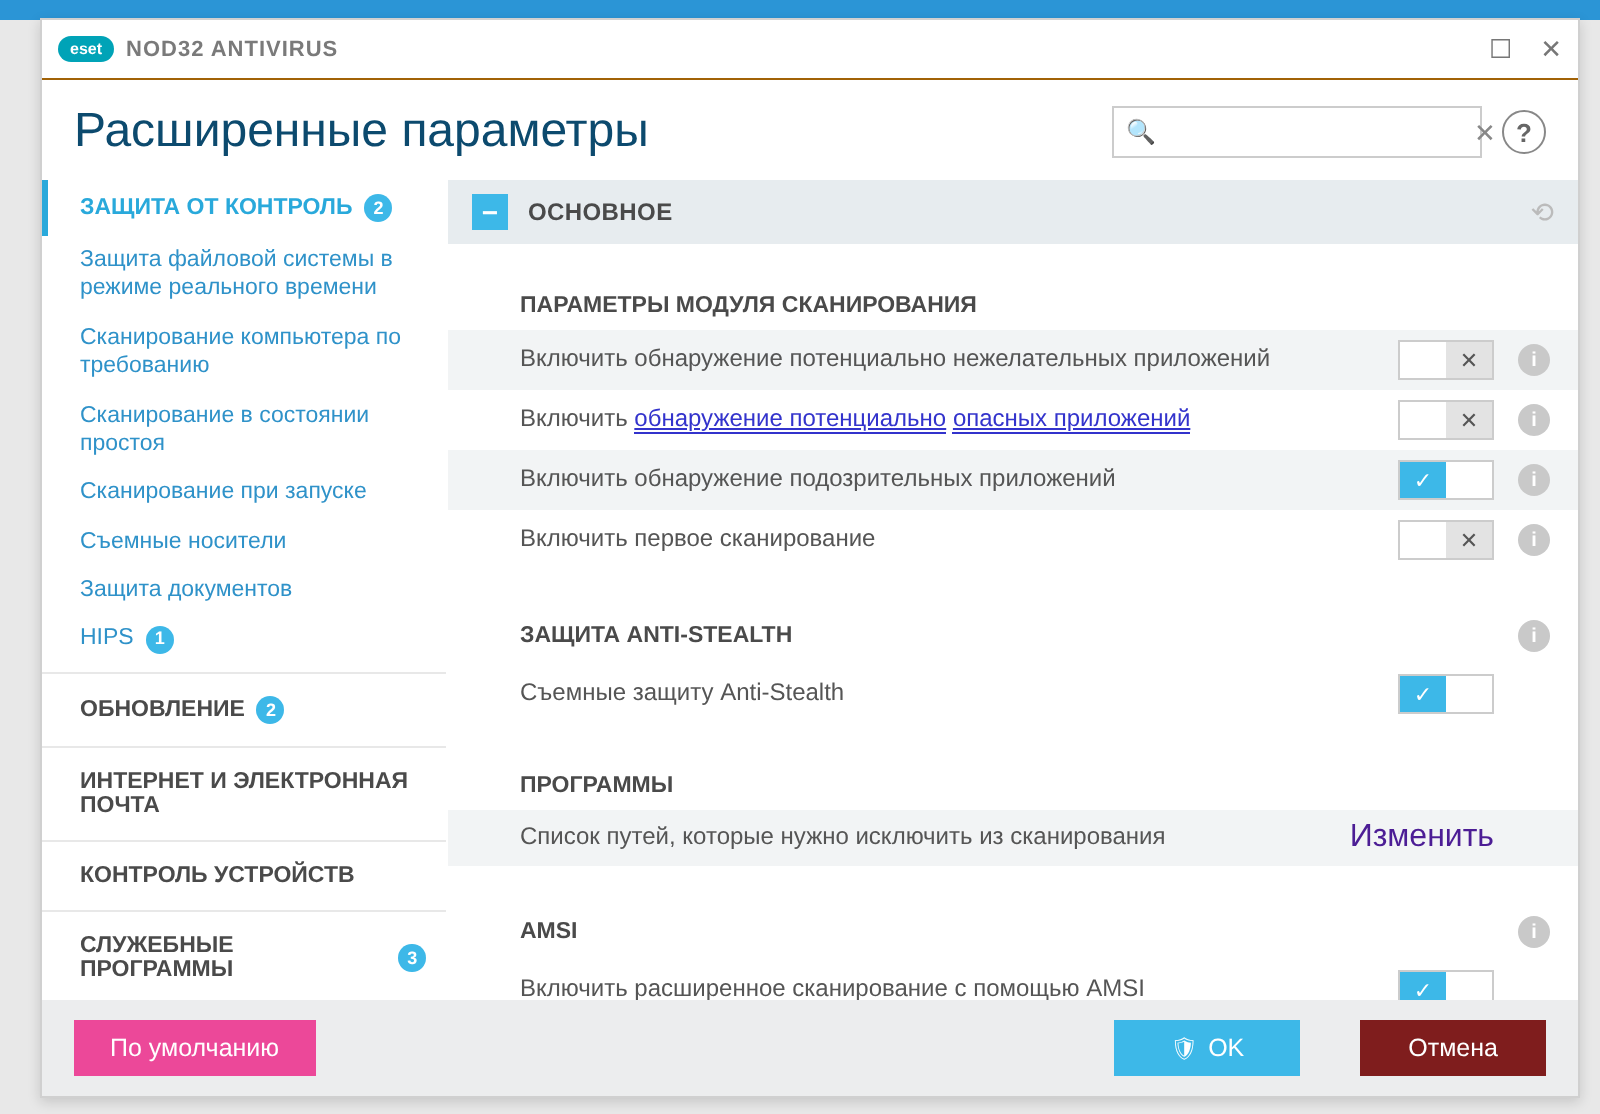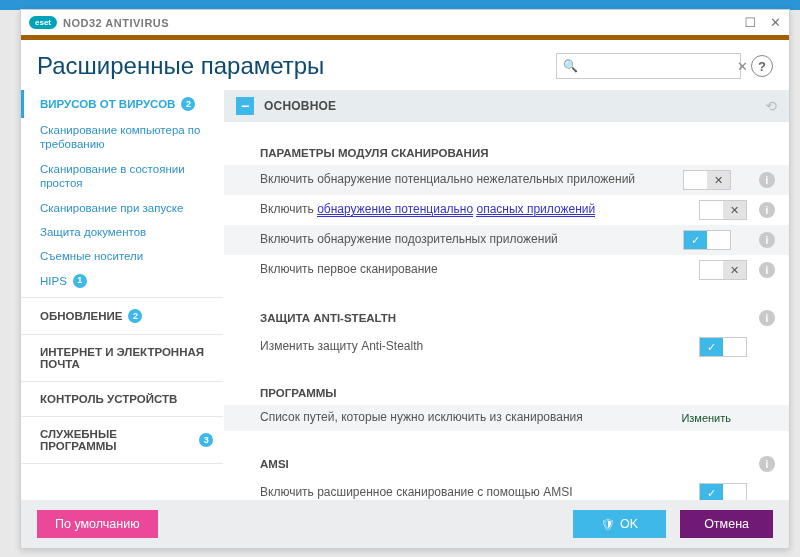--- a/index.html
+++ b/index.html
@@ -1,19 +1,19 @@
 <!DOCTYPE html>
 <html><head>
 <meta charset="utf-8">
 <style>
 * { box-sizing: border-box; margin: 0; padding: 0; font-family: "Segoe UI", Arial, sans-serif; }
 body { background: #e8e8e8; width: 800px; height: 557px; overflow: hidden; position: relative; }
 .bgbar { position: absolute; left: 0; right: 0; top: 0; height: 10px; background: #2b95d6; }
 .window { position: absolute; left: 20px; top: 9px; width: 770px; height: 540px; background: #fff; border: 1px solid #d0d0d0; box-shadow: 0 2px 6px rgba(0,0,0,0.15); display: flex; flex-direction: column; }
-.titlebar { display: flex; align-items: center; height: 30px; padding: 0 8px; border-bottom: 5px solid #a16207; }
+.titlebar { display: flex; align-items: center; height: 30px; padding: 0 8px; border-bottom: 1px solid #a16207; }
 .logo-badge { background: #00a3b7; color: #fff; font-size: 8px; font-weight: bold; padding: 2px 6px; border-radius: 8px; margin-right: 6px; }
 .app-title { color: #7a7a7a; font-size: 11px; letter-spacing: 0.5px; font-weight: bold; }
 .winbtns { margin-left: auto; display: flex; gap: 14px; color: #777; }
 .winbtns span { cursor: pointer; font-size: 13px; }
 .header { display: flex; align-items: center; padding: 12px 16px 10px 16px; }
 .header-title { font-size: 24px; color: #0c4a6e; font-weight: 400; }
 .searchwrap { margin-left: auto; display: flex; align-items: center; gap: 10px; }
 .searchbox { width: 185px; height: 26px; border: 1px solid #ccc; display: flex; align-items: center; padding: 0 6px; }
 .searchbox .mag { color: #888; font-size: 12px; margin-right: 4px; }
 .searchbox input { border: none; outline: none; flex: 1; font-size: 12px; background: transparent; }
@@ -28,34 +28,34 @@
 .side-sub .badge { width: 14px; height: 14px; margin-left: 6px; border-radius: 50%; background: #3db8e8; color: #fff; font-size: 9px; display: inline-flex; align-items: center; justify-content: center; font-weight: bold; }
 .side-sep { height: 1px; background: #e8e8e8; margin: 4px 0; }
 .content { flex: 1; overflow-y: auto; padding: 0; }
 .sec-head { background: #e7ecef; display: flex; align-items: center; padding: 7px 12px; }
 .collapse { width: 18px; height: 18px; background: #3db8e8; color: #fff; display: flex; align-items: center; justify-content: center; font-weight: bold; font-size: 14px; margin-right: 10px; cursor: pointer; }
 .sec-title { font-size: 12px; font-weight: bold; color: #4a4a4a; letter-spacing: 0.2px; }
 .reset-sec { margin-left: auto; color: #bbb; font-size: 14px; cursor: pointer; }
 .sub-head { padding: 10px 14px 6px 36px; font-size: 11.5px; font-weight: bold; color: #4a4a4a; display: flex; align-items: center; margin-top: 15px; }
 .sub-head .info { margin-left: auto; }
 .row { display: flex; align-items: center; padding: 5px 14px 5px 36px; font-size: 12px; color: #555; }
-.row.alt { background: #f2f4f5; gap: 16px; }
+.row.alt { background: #f2f4f5; }
 .row-label { flex: 1; padding-right: 10px; line-height: 1.3; }
 .toggle { width: 48px; height: 20px; border: 1px solid #ccc; background: #fff; display: flex; cursor: pointer; margin-left: 10px; }
 .toggle .half { flex: 1; display: flex; align-items: center; justify-content: center; font-size: 11px; color: #666; }
 .toggle.on .half:first-child { background: #3db8e8; color: #fff; }
 .toggle.off .half:last-child { background: #e3e3e3; color: #555; }
 .info { width: 16px; height: 16px; border-radius: 50%; background: #c9c9c9; color: #fff; font-size: 10px; font-weight: bold; display: flex; align-items: center; justify-content: center; margin-left: 12px; cursor: help; font-style: normal; }
-.linkbtn { color: #14532d; cursor: pointer; margin-left: 10px; font-size: 11px; }
+.linkbtn { color: #4c1d95; cursor: pointer; margin-left: 10px; font-size: 16px; }
 .annot { color:#3333cc; border-bottom:1px solid #3333cc;text-decoration:underline; }
 .footer { display: flex; align-items: center; padding: 10px 16px; background: #ecedee; }
 .btn { padding: 7px 18px; font-size: 12.5px; cursor: pointer; border: none; color: #fff; }
 .btn-default { background: #ec4899; }
 .btn-ok { background: #3db8e8; margin-left: auto; display: flex; align-items: center; gap: 5px; padding: 7px 28px; }
-.btn-cancel { background: #701a75; margin-left: 14px; padding: 7px 24px; }
+.btn-cancel { background: #7f1d1d; margin-left: 30px; padding: 7px 24px; }
 .shield { font-size: 11px; }
 </style>
 </head>
 <body>
 
 <div class="bgbar"></div>
 
 <div class="window">
 
   <div class="titlebar">
@@ -75,28 +75,29 @@
         <input type="text" placeholder="" style="">
         <span class="clr">✕</span>
       </div>
       <div class="help">?</div>
     </div>
   </div>
 
   <div class="body">
     <div class="sidebar">
       <div class="side-cat active">
-        <span>ВИРУСОВ ОТ ВИРУСОВ</span>
+        <span>ЗАЩИТА ОТ КОНТРОЛЬ</span>
         <span class="badge">2</span>
       </div>
+      <div class="side-sub">Защита файловой системы в режиме реального времени</div>
       <div class="side-sub">Сканирование компьютера по требованию</div>
       <div class="side-sub">Сканирование в состоянии простоя</div>
       <div class="side-sub">Сканирование при запуске</div>
+      <div class="side-sub">Съемные носители</div>
       <div class="side-sub">Защита документов</div>
-      <div class="side-sub">Съемные носители</div>
       <div class="side-sub">
         <span>HIPS</span>
         <span class="badge">1</span>
       </div>
       <div class="side-sep"></div>
       <div class="side-cat">
         <span>ОБНОВЛЕНИЕ</span>
         <span class="badge">2</span>
       </div>
       <div class="side-sep"></div>
@@ -157,21 +158,21 @@
           <div class="half">✕</div>
         </div>
         <i class="info">i</i>
       </div>
 
       <div class="sub-head">
         <span>ЗАЩИТА ANTI-STEALTH</span>
         <i class="info">i</i>
       </div>
       <div class="row">
-        <div class="row-label">Изменить защиту Anti-Stealth</div>
+        <div class="row-label">Съемные защиту Anti-Stealth</div>
         <div class="toggle on">
           <div class="half">✓</div>
           <div class="half"></div>
         </div>
         <i class="info" style="visibility:hidden">i</i>
       </div>
 
       <div class="sub-head">ПРОГРАММЫ</div>
       <div class="row alt">
         <div class="row-label">Список путей, которые нужно исключить из сканирования</div>

